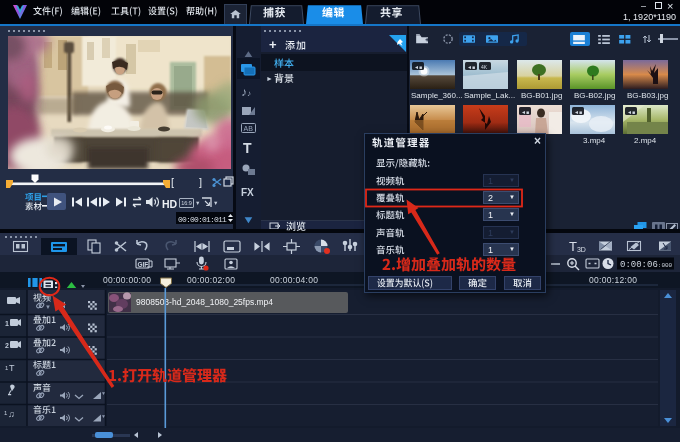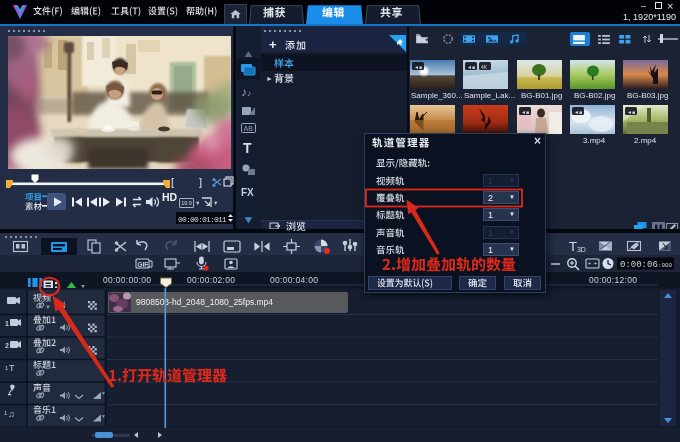--- a/index.html
+++ b/index.html
@@ -163,21 +163,21 @@
   <path d="M116 4.5 L123 9 L116 13.5 Z M124 4.5 L124 13.5 L126 13.5 L126 4.5 Z"></path>
  </g>
  <g stroke="#dfe5ec" stroke-width="1.5" fill="none">
   <path d="M133 6.5 L141 6.5 M141 6.5 L138.5 4 M133 11.5 L141 11.5 M133 11.5 L135.5 14"></path>
  </g>
  <g fill="#dfe5ec">
   <path d="M146 7 L149 7 L152.5 4 L152.5 14 L149 11 L146 11 Z"></path>
  </g>
  <path d="M154.5 6.5 a3.5 3.5 0 0 1 0 5 M156.5 4.5 a6 6 0 0 1 0 9" stroke="#dfe5ec" fill="none" stroke-width="1.2"></path>
 </svg>
-<div class="ic" style="left:162px;top:192px;font-size:10.5px;font-weight:bold;color:#eef1f5">HD</div>
+<div class="ic" style="left:162px;top:199px;font-size:10.5px;font-weight:bold;color:#eef1f5">HD</div>
 <div class="abs" style="left:179px;top:198px;width:15px;height:10px;border:1px solid #a8b2c2;border-radius:1px;font-size:5.5px;color:#cfd6e0;text-align:center;line-height:9px">16:9</div>
 <div class="ic" style="left:195px;top:201px;font-size:5.5px">▼</div>
 <svg class="abs" style="left:201px;top:197px" width="11" height="11" viewBox="0 0 11 11">
     <path d="M1 1 L10 1 L10 10" fill="none" stroke="#cfd6e0" stroke-width="1.3"></path>
     <path d="M4 4 L8.5 8.5 M8.5 8.5 L8.5 5.2 M8.5 8.5 L5.2 8.5" stroke="#cfd6e0" fill="none" stroke-width="1.1"></path>
   </svg>
 <div class="ic" style="left:213px;top:201px;font-size:5.5px">▼</div>
 <div class="abs" style="left:176px;top:212px;width:57px;height:12px;background:#04070e"></div>
 <div class="abs" style="left:178px;top:215px;font-size:8px;color:#d6dce5;font-family:'Liberation Mono',monospace;letter-spacing:-0.8px">00:00:01:011</div>
 <svg class="abs" style="left:227px;top:213px" width="7" height="10" viewBox="0 0 7 10">

